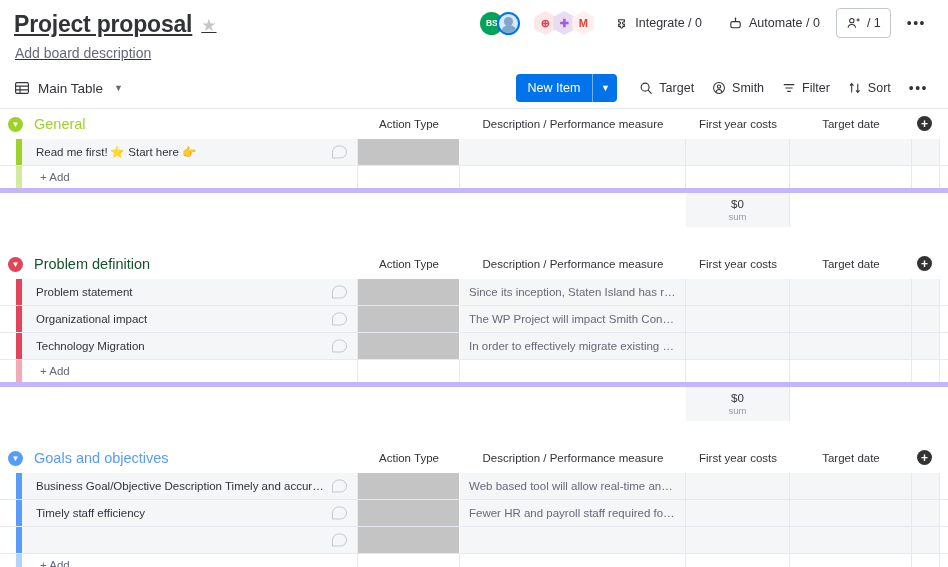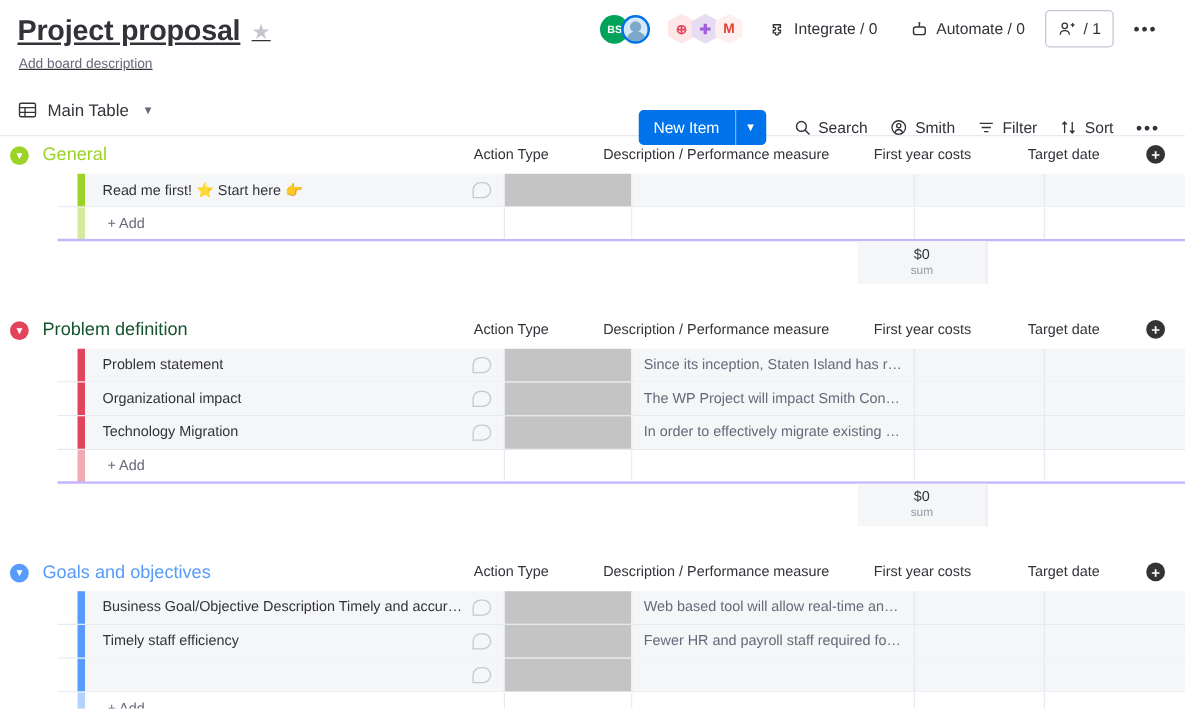--- a/index.html
+++ b/index.html
@@ -22,21 +22,21 @@
   .title-row { display: flex; align-items: center; gap: 9px; }
   .board-title {
     font-size: 23px;
     font-weight: bold;
     letter-spacing: -0.2px;
     color: #323338;
     line-height: 28px;
   }
   .star-icon { color: #c5c7d0; font-size: 17px; line-height: 1; margin-top: 3px; }
   .board-desc {
-    font-size: 11px;
+    font-size: 14px;
     color: #676879;
     margin-top: 7px;
     margin-left: 1px;
   }
 
   .header-right {
     position: absolute;
     right: 12px; top: 8px;
     display: flex; align-items: center; gap: 0px;
   }
@@ -99,21 +99,21 @@
     height: 41px;
     padding: 0 14px;
     display: flex; align-items: center;
     border-bottom: 1px solid #e6e9ef;
   }
   .table-switch { display: flex; align-items: center; gap: 8px; cursor: pointer; }
   .table-switch .lbl { font-size: 13.5px; color: #323338; }
   .chev { color: #676879; font-size: 9px; margin-left: 3px; }
 
   .toolbar-right {
-    position: absolute; right: 12px; top: 20px;
+    position: absolute; right: 12px; top: 6px;
     display: flex; align-items: center; gap: 2px;
   }
   .new-item {
     display: flex; align-items: stretch;
     background: #0073ea; color: #fff;
     border-radius: 4px; overflow: hidden;
     height: 28px; cursor: pointer; margin-right: 12px;
   }
   .new-item .main {
     display: flex; align-items: center;
@@ -162,21 +162,21 @@
   }
   .addcol-icon {
     position: absolute; top: 7px; left: 917px;
     width: 15px; height: 15px; border-radius: 50%;
     background: #333; color: #fff;
     display: flex; align-items: center; justify-content: center;
     font-size: 12px; line-height: 1; font-weight: bold;
     cursor: pointer;
   }
 
-  .rows { position: relative; padding-left: 46px; }
+  .rows { position: relative; }
 
   .row {
     position: relative;
     height: 27px;
     background: #fff;
     border-bottom: 1px solid #e6e9ef;
   }
   .row .colorbar {
     position: absolute; left: 16px; top: 0; width: 6px; height: 100%;
   }
@@ -210,21 +210,21 @@
     overflow: hidden; white-space: nowrap;
   }
   .row .cell .txt {
     overflow: hidden; text-overflow: ellipsis; white-space: nowrap; width: 100%;
   }
   .cell.status-blank { background: #c4c4c4; border-right: 1px solid #fff; }
 
   
   .addrow {
     position: relative; height: 27px; background: #fff;
-    border-bottom: 2px solid #c4b5fd;
+    border-bottom: 5px solid #c4b5fd;
   }
   .addrow .colorbar { position: absolute; left: 16px; top: 0; width: 6px; height: 100%; }
   .addrow .namecell {
     position: absolute; left: 22px; top: 0; width: 336px; height: 100%;
     background: #fff; border-right: 1px solid #e6e9ef;
     display: flex; align-items: center; padding-left: 18px;
     font-size: 11.5px; color: #676879; cursor: pointer;
   }
   .addrow .cell {
     position: absolute; top: 0; height: 100%;
@@ -325,21 +325,21 @@
       <div class="split">▼</div>
     </div>
 
     <div class="tb-btn">
       <span>
         <svg width="14" height="14" viewBox="0 0 16 16" fill="none" stroke="#323338" stroke-width="1.3">
           <circle cx="7" cy="7" r="4.5"></circle>
             <path d="M10.4 10.4l4 4"></path>
         </svg>
       </span>
-      <span>Search</span>
+      <span>Target</span>
     </div>
 
     <div class="tb-btn">
       <span>
         <svg width="14" height="14" viewBox="0 0 16 16" fill="none" stroke="#323338" stroke-width="1.2">
           <circle cx="8" cy="8" r="6.2"></circle>
             <circle cx="8" cy="6.4" r="1.9"></circle>
           <path d="M4.6 12.6c.5-1.9 1.8-2.8 3.4-2.8s2.9.9 3.4 2.8"></path>
         </svg>
       </span>

